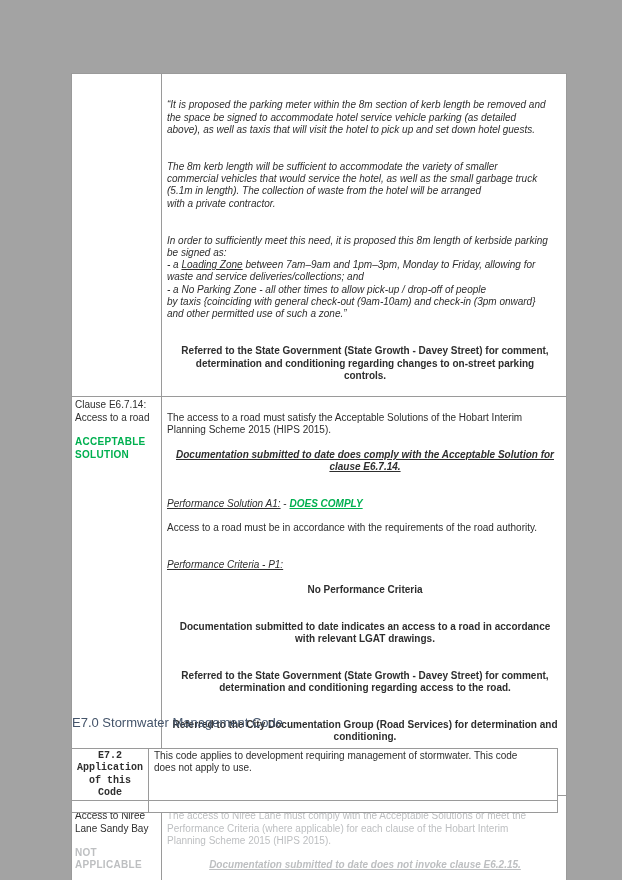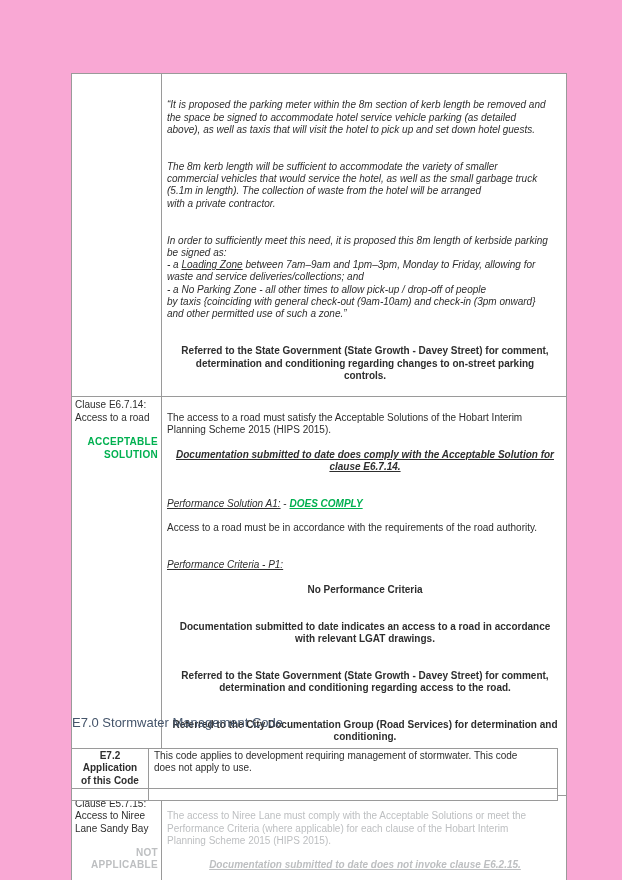--- a/index.html
+++ b/index.html
@@ -1,46 +1,46 @@
 <!DOCTYPE html>
 <html style="--accent-green: #00B050; --inactive-gray: #BDBFC1; --heading-blue: #44546A;"><head>
 <meta charset="utf-8">
 <style>
   html,body { margin:0; padding:0; background:#ffffff; }
   .page {
-    position:relative; width:622px; height:880px; background:#f9a8d4;
+    position:relative; width:622px; height:880px; background:#a3a3a3;
     font-family:"Liberation Sans","DejaVu Sans",sans-serif;
     font-size:10px; line-height:12.3px; color:#2e2e2e; overflow:hidden;
   }
   table { border-collapse:collapse; table-layout:fixed; }
   td { border:1px solid #9a9a9a; vertical-align:top; background:#fff; }
 
   .t1 { position:absolute; left:71px; top:73px; width:496px; }
   .t1 .c1 { width:90px; padding:2px 3px; }
   .t1 .c2 { padding:2px 3px 2px 5px; }
   .t1 tr.r1 { height:265px; }
   .t1 tr.r2 { height:269px; }
   .t1 tr.r3 { height:96px; }
   .pad-top { padding-top:13px !important; }
 
   .t2 { position:absolute; left:71px; top:748px; width:487px; }
-  .t2 .c1 { width:77px; padding:1px 3px; }
+  .t2 .c1 { width:77px; padding:1px 3px;font-family:Liberation Mono, monospace; }
   .t2 .c2 { padding:1px 3px 1px 5px; }
   .t2 tr.r1 { height:30px; }
   .t2 tr.r2 { height:12px; }
 
   .prl { white-space:pre-line; }
   p.blk { margin:0; }
   p.gap { margin:0 0 12.3px 0; }
   .it { font-style:italic; }
   .b  { font-weight:bold;text-align:center; }
   .u  { text-decoration:underline;font-style:italic; }
   .green { color:var(--accent-green,#00B050); }
   .gray  { color:var(--inactive-gray,#BDBFC1); }
-  .status { display:block; margin-top:12.3px; text-align:right; font-weight:bold; letter-spacing:0.3px; white-space:pre-line; }
+  .status { display:block; margin-top:12.3px; text-align:left; font-weight:bold; letter-spacing:0.3px; white-space:pre-line; }
   .clause-label { font-weight:normal; }
   .sec-head {
     position:absolute; left:72px; top:717px;
     font-size:13px; color:var(--heading-blue,#44546A);
   }
 </style>
 </head>
 <body>
 
 <div class="page">

